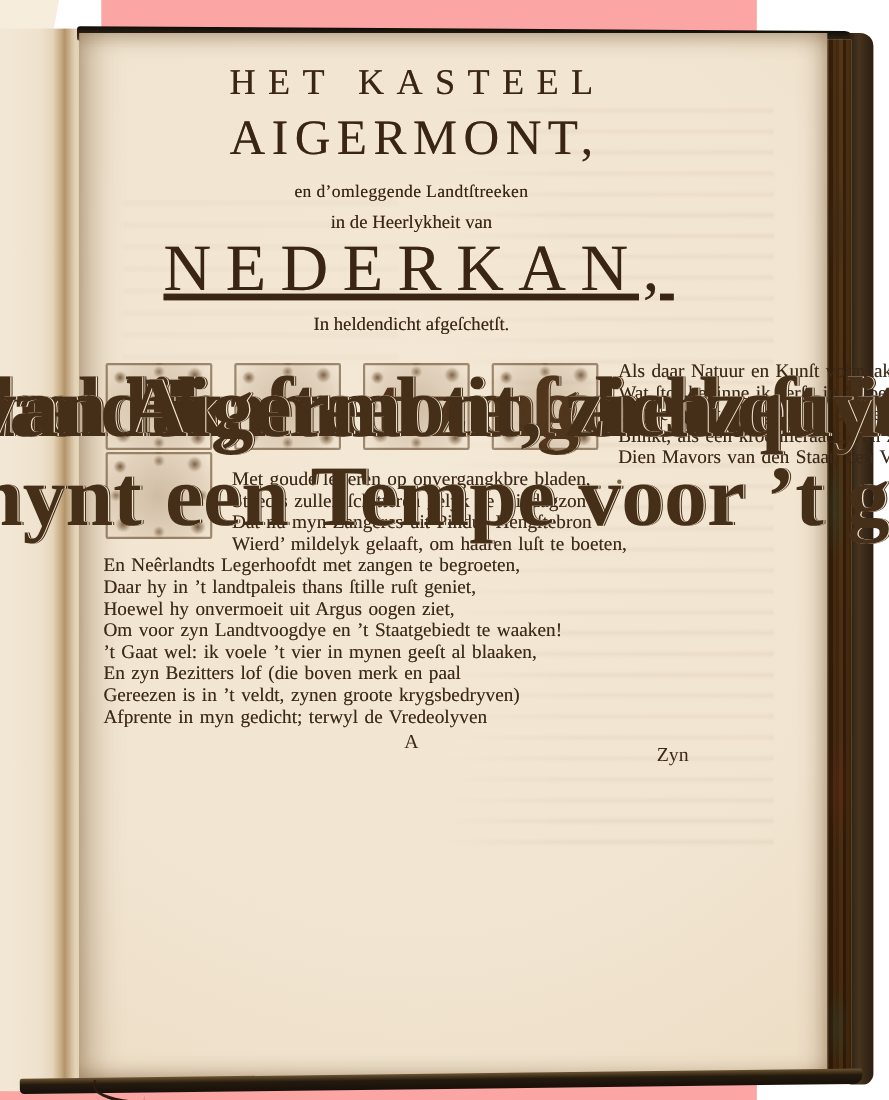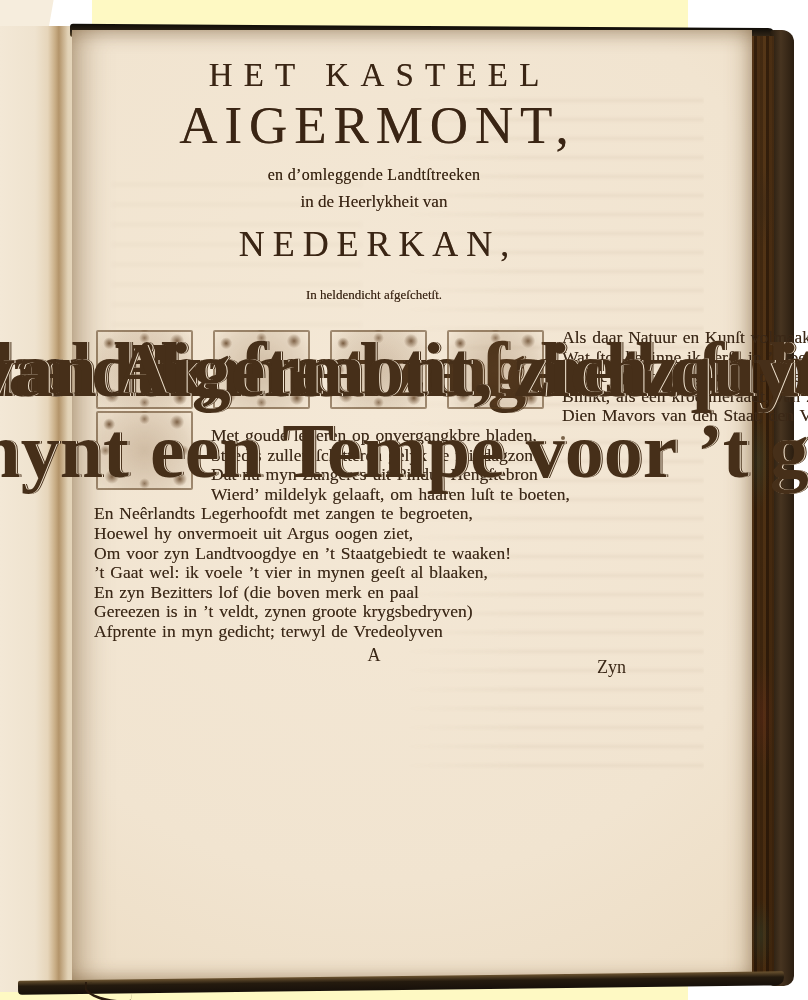--- a/index.html
+++ b/index.html
@@ -1,16 +1,16 @@
 <!DOCTYPE html>
 <html><head>
 <meta charset="utf-8">
 <style>
   html,body{margin:0;padding:0;background:#ffffff;width:808px;height:1000px;overflow:hidden;}
-  .scene{position:absolute;left:0;top:0;width:688px;height:1000px;background:#fef9c3;
+  .scene{position:absolute;left:0;top:0;width:688px;height:1000px;background:#fca5a5;
          font-family:"Liberation Serif","DejaVu Serif",serif;color:#3b2817;}
 
   
   .left-leaf{position:absolute;left:0;top:0;width:92px;height:992px;
      background:linear-gradient(90deg,#f3e8d6 0%,#efe3cf 38%,#e6d5ba 52%,#c8ad85 60%,#b3946a 64%,#e2d2b6 74%,#ecdfc9 100%);
   }
   .left-leaf:before{content:"";position:absolute;left:0;top:0;width:100%;height:26px;
      background:linear-gradient(100deg,#f6eddd 55%,#ffffff 56%);}
   .top-edge{position:absolute;left:70px;top:26px;width:706px;height:13px;
      background:linear-gradient(180deg,#100d08 0%,#2c2215 55%,#5b4729 100%);
@@ -55,25 +55,25 @@
      filter:blur(2px);}
   .speck{position:absolute;left:489px;top:406px;width:4px;height:4px;border-radius:50%;
      background:#5a4227;opacity:.8;}
 
   
   .content{position:absolute;left:22px;top:0;width:560px;}
   .t{ text-align:center;margin:0;font-weight:normal;color:#3a2514;
       text-shadow:0 0 .5px rgba(58,37,20,.55);}
   .t1{margin-top:27px;font-size:33px;letter-spacing:.34em;text-indent:.34em;line-height:36px;}
   .t2{margin-top:9px;font-size:15px;letter-spacing:.5em;text-indent:.5em;line-height:17px;}
-  .t3{margin-top:3px;font-size:53px;letter-spacing:.13em;text-indent:.13em;line-height:58px;}
+  .t3{margin-top:3px;font-size:45px;letter-spacing:.13em;text-indent:.13em;line-height:58px;}
   .t4{margin-top:7px;font-size:16px;letter-spacing:.02em;line-height:27px;color:#35220f;}
   .t5{margin-top:4px;font-size:17px;line-height:20px;}
-  .t6{margin-top:3px;font-size:36px;letter-spacing:.22em;text-indent:.22em;line-height:58px;}
-  .t7{margin-top:12px;font-size:13px;line-height:20px;}
+  .t6{margin-top:3px;font-size:60px;letter-spacing:.22em;text-indent:.22em;line-height:58px;text-decoration:underline;}
+  .t7{margin-top:12px;font-size:17px;line-height:20px;}
 
   .poem{margin-top:23px;font-size:17.5px;line-height:19.6px;color:#3b2817;
         text-shadow:0 0 .4px rgba(59,40,23,.5);word-spacing:1.5px;}
   .pline{white-space:nowrap;}
   .pline.stanza{padding-left:28px;}
   .dropcap{float:left;width:93px;height:75px;margin:2px 18px 0 2px;position:relative;
      background:
        radial-gradient(10px 10px at 12% 15%,rgba(92,60,30,.8),transparent 60%),
        radial-gradient(12px 12px at 85% 12%,rgba(92,60,30,.75),transparent 60%),
        radial-gradient(12px 12px at 15% 85%,rgba(92,60,30,.75),transparent 60%),
@@ -123,20 +123,21 @@
             <div class="pline none">Als daar Natuur en Kunſt volmaakt in t’ zamenpaaren?</div>
             <div class="pline none">Wat ſtof beginne ik eerſt, in ’t roeren myner ſnaaren,</div>
             <div class="pline none">Of die van ’t Luſtgebouw? of die tot roem en eer</div>
             <div class="pline none">Blinkt, als een kroonſieraadt, van zynen dappren Heer,</div>
             <div class="pline none">Dien Mavors van den Staat, den Vryheer DOPFF; wiens daaden,</div>
             <div class="pline none">Met goude letteren op onvergangkbre bladen,</div>
             <div class="pline none">Steedts zullen ſchitteren gelyk de middagzon?</div>
             <div class="pline stanza">Dat nu myn Zangeres uit Pindus Hengſtebron</div>
             <div class="pline none">Wierd’ mildelyk gelaaft, om haaren luſt te boeten,</div>
             <div class="pline none">En Neêrlandts Legerhoofdt met zangen te begroeten,</div>
+            <div class="pline none">Daar hy in ’t landtpaleis thans ſtille ruſt geniet,</div>
             <div class="pline none">Hoewel hy onvermoeit uit Argus oogen ziet,</div>
             <div class="pline none">Om voor zyn Landtvoogdye en ’t Staatgebiedt te waaken!</div>
             <div class="pline none">’t Gaat wel: ik voele ’t vier in mynen geeſt al blaaken,</div>
             <div class="pline none">En zyn Bezitters lof (die boven merk en paal</div>
             <div class="pline none">Gereezen is in ’t veldt, zynen groote krygsbedryven)</div>
             <div class="pline none">Afprente in myn gedicht; terwyl de Vredeolyven</div>
           </div>
       </div>
 
       <div class="footer-row">

